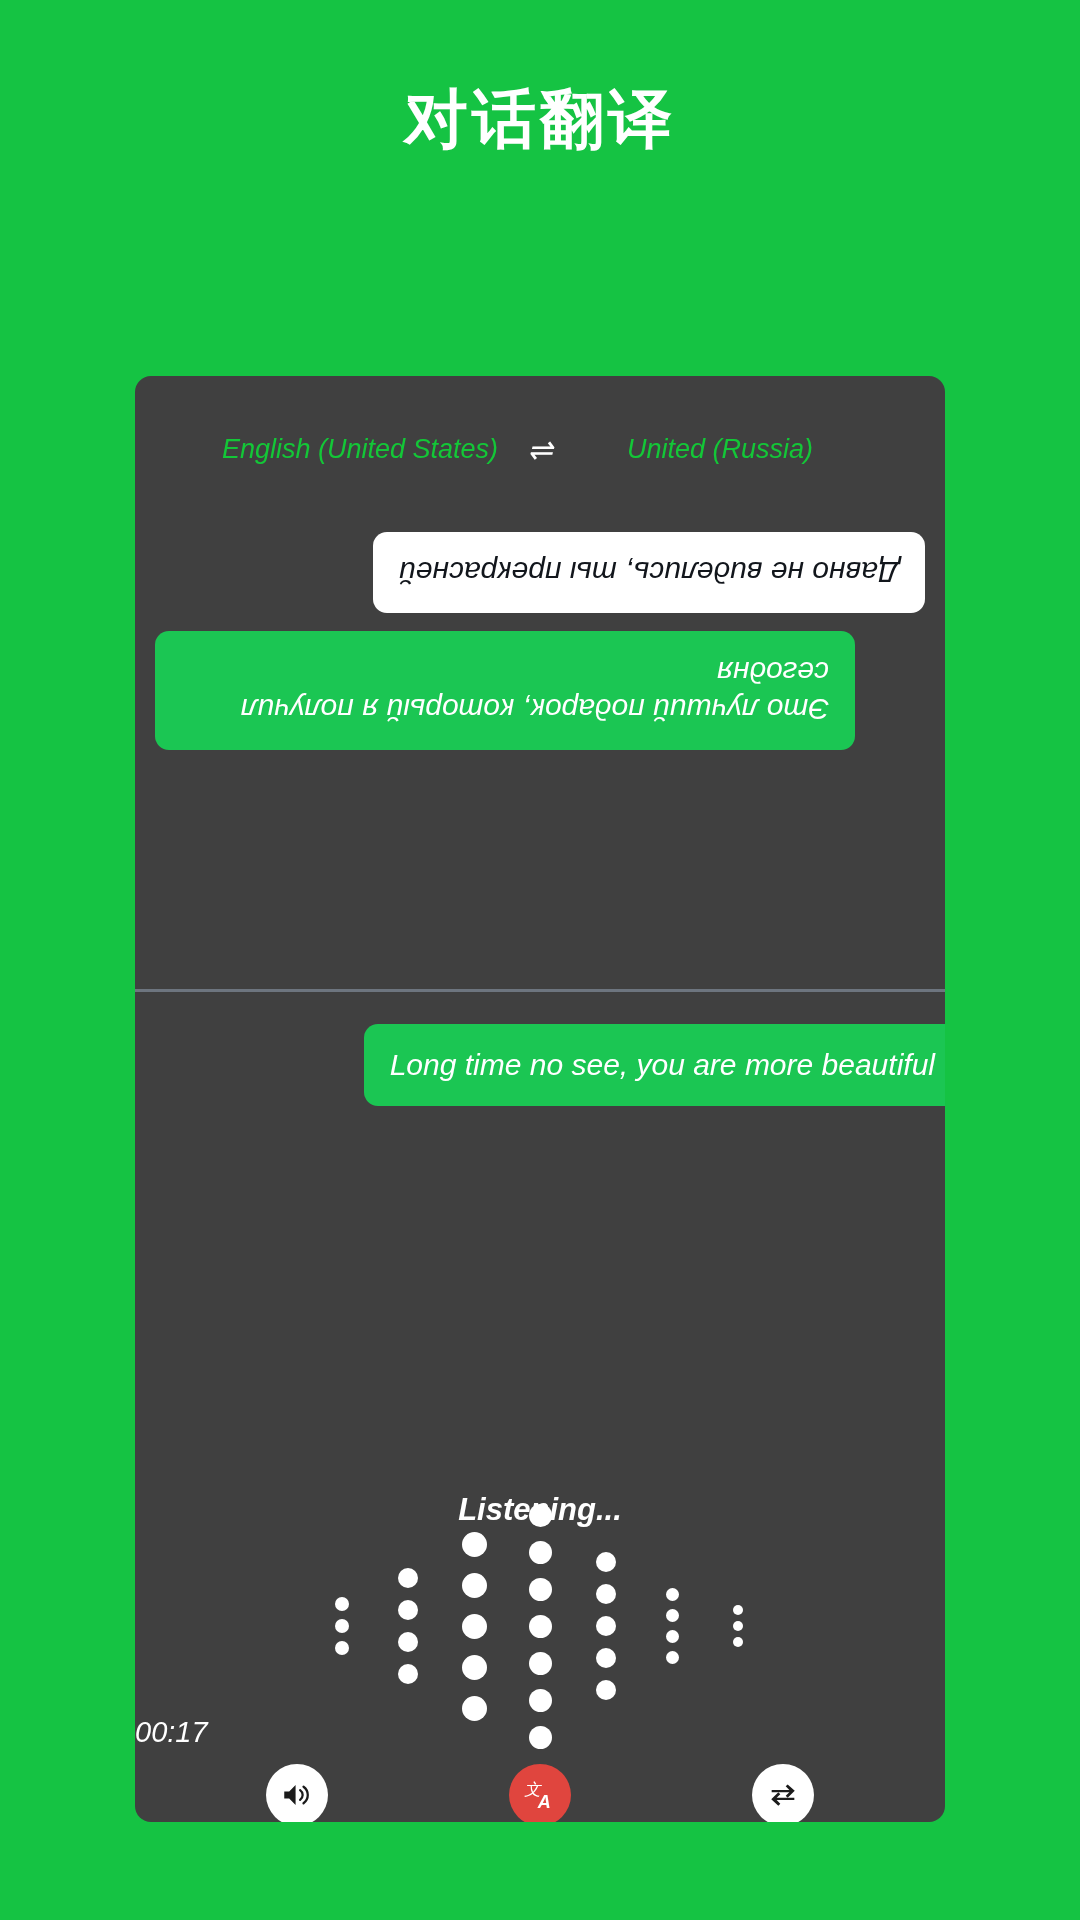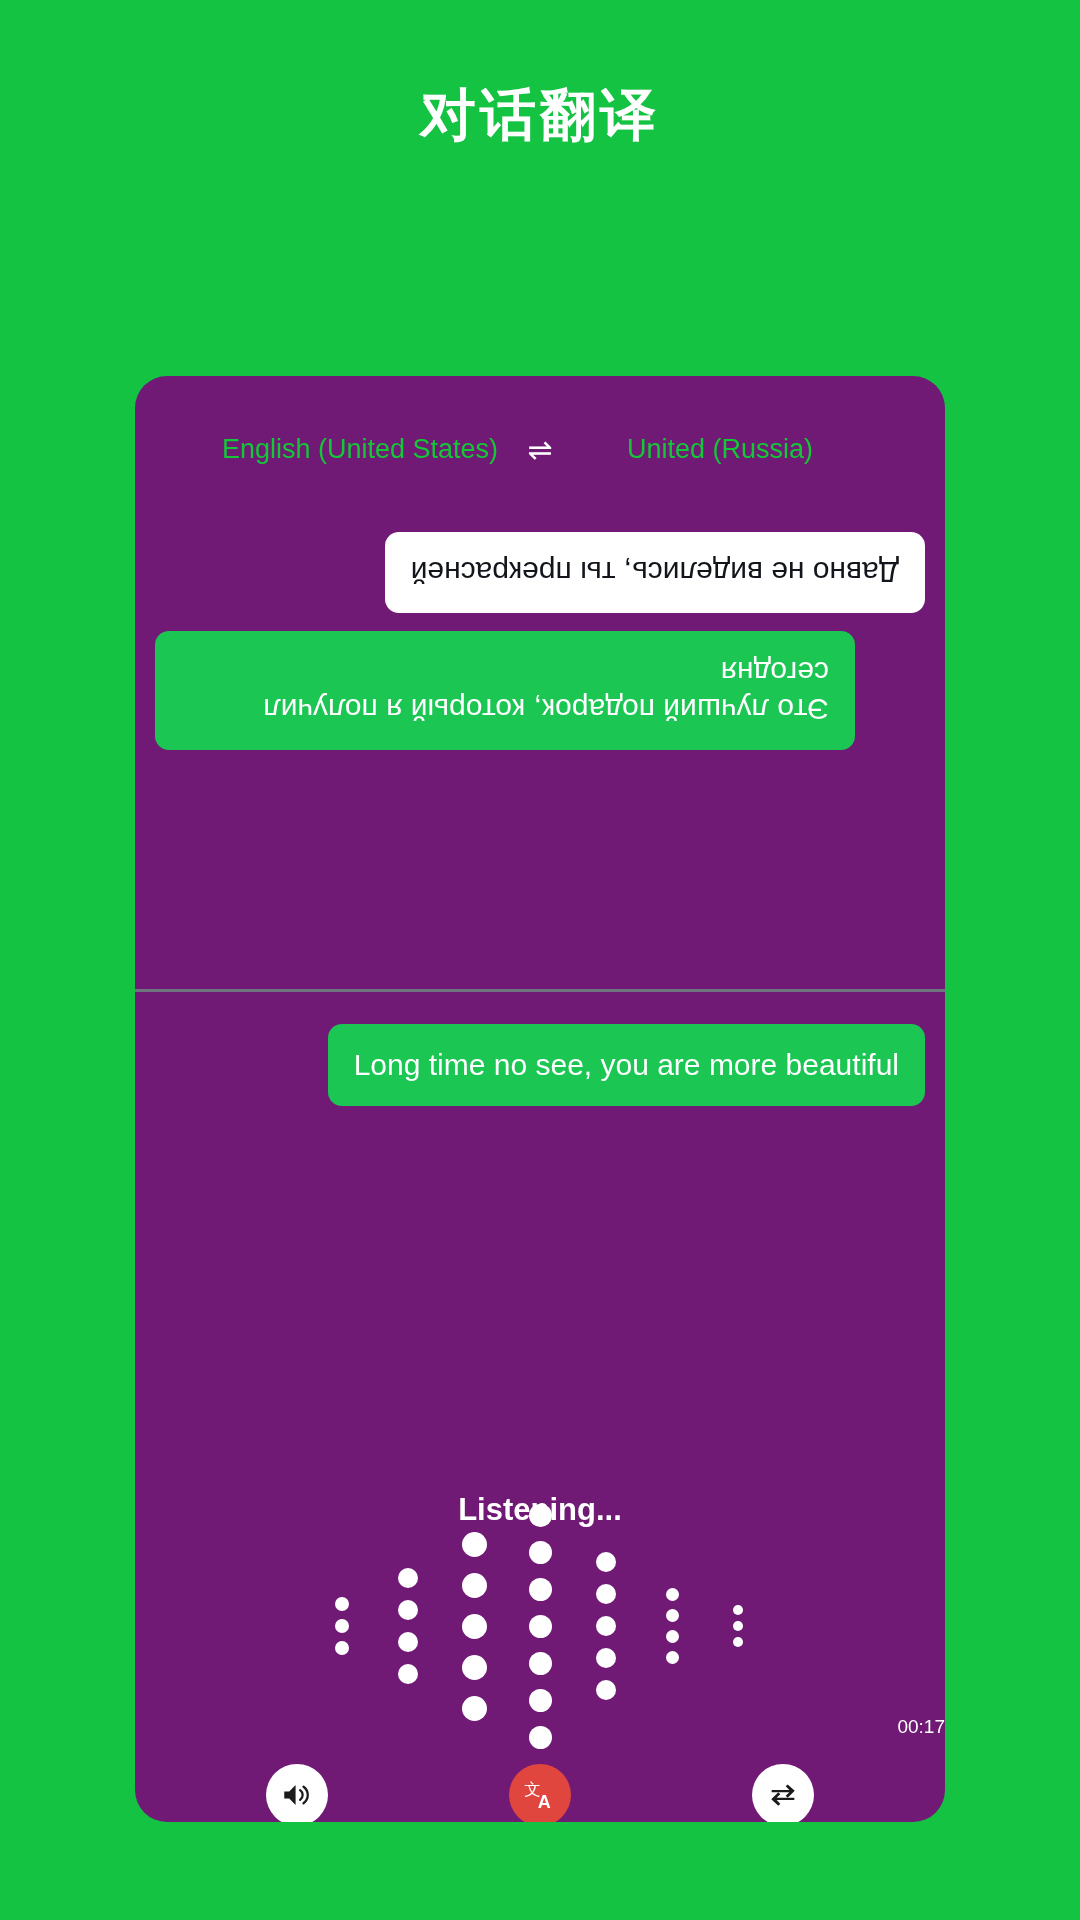--- a/index.html
+++ b/index.html
@@ -16,36 +16,37 @@
   }
 
   
   .page-title {
     position: absolute;
     top: 84px;
     left: 0;
     width: 1080px;
     text-align: center;
     color: #ffffff;
-    font-size: 56px;
+    font-size: 64px;
     font-weight: bold;
     letter-spacing: 4px;
     line-height: 1.1;
   }
 
   
   .phone-card {
     position: absolute;
     left: 135px;
     top: 376px;
     width: 810px;
     height: 1446px;
-    background: #701a75;
-    border-radius: 32px;
+    background: #404040;
+    border-radius: 16px;
     overflow: hidden;
+    font-style: italic;
   }
 
   
   .lang-bar {
     position: absolute;
     top: 58px;
     left: 0;
     width: 810px;
     display: flex;
     align-items: center;
@@ -82,20 +83,21 @@
     justify-content: flex-end;
     padding-bottom: 18px;
   }
   .half-bottom {
     top: 620px;
     height: 460px;
     display: flex;
     flex-direction: column;
     justify-content: flex-start;
     padding-top: 28px;
+    margin-left: 36px;
   }
   .rotated {
     transform: rotate(180deg);
   }
 
   .divider {
     position: absolute;
     top: 613px;
     left: 0;
     width: 810px;
@@ -164,23 +166,23 @@
     background: #ffffff;
     border-radius: 50%;
   }
 
   
   .timer {
     position: absolute;
     top: 1340px;
     left: 0;
     width: 810px;
-    text-align: right;
-    color: #ffffff;
-    font-size: 19px;
+    text-align: left;
+    color: #ffffff;
+    font-size: 29px;
   }
 
   
   .controls {
     position: absolute;
     top: 1388px;
     left: 0;
     width: 810px;
     display: flex;
     justify-content: space-around;

